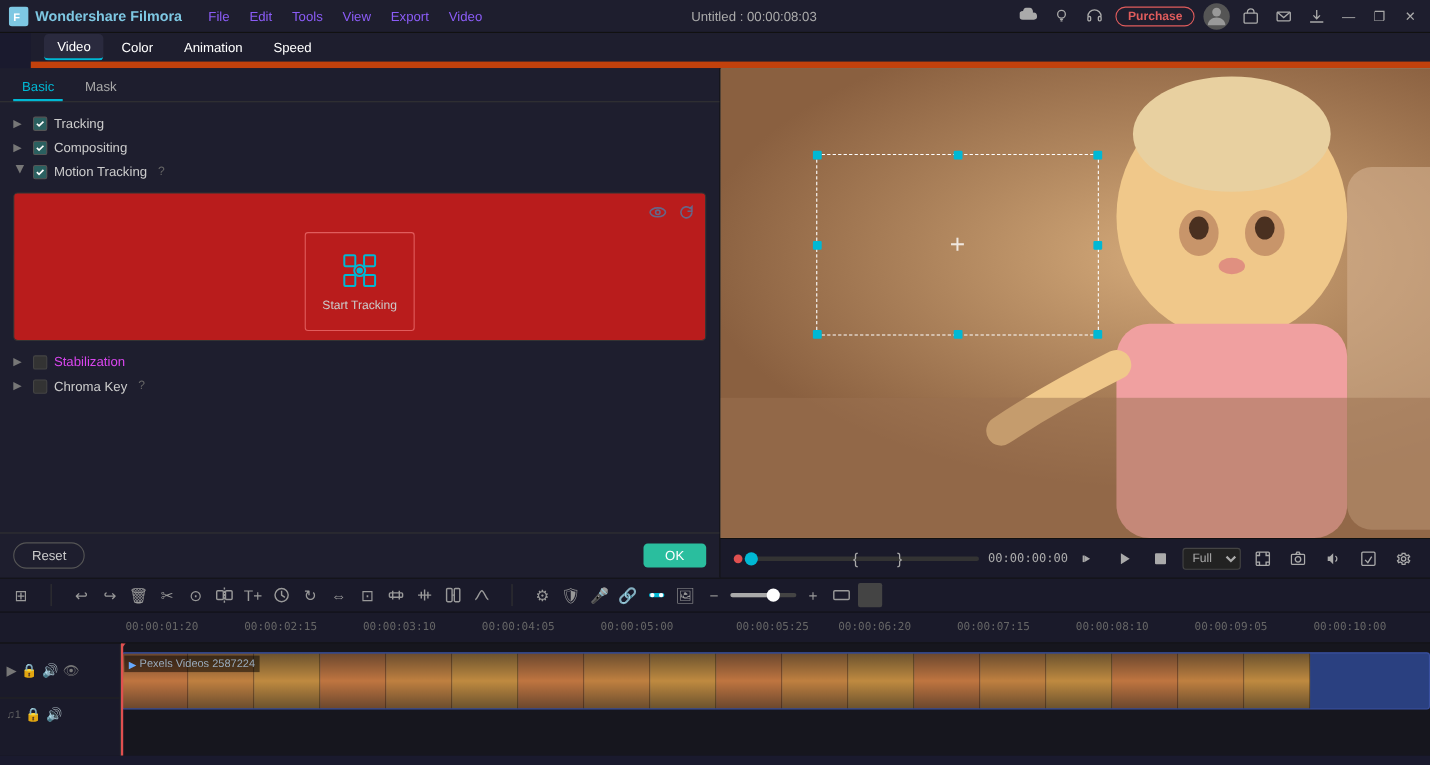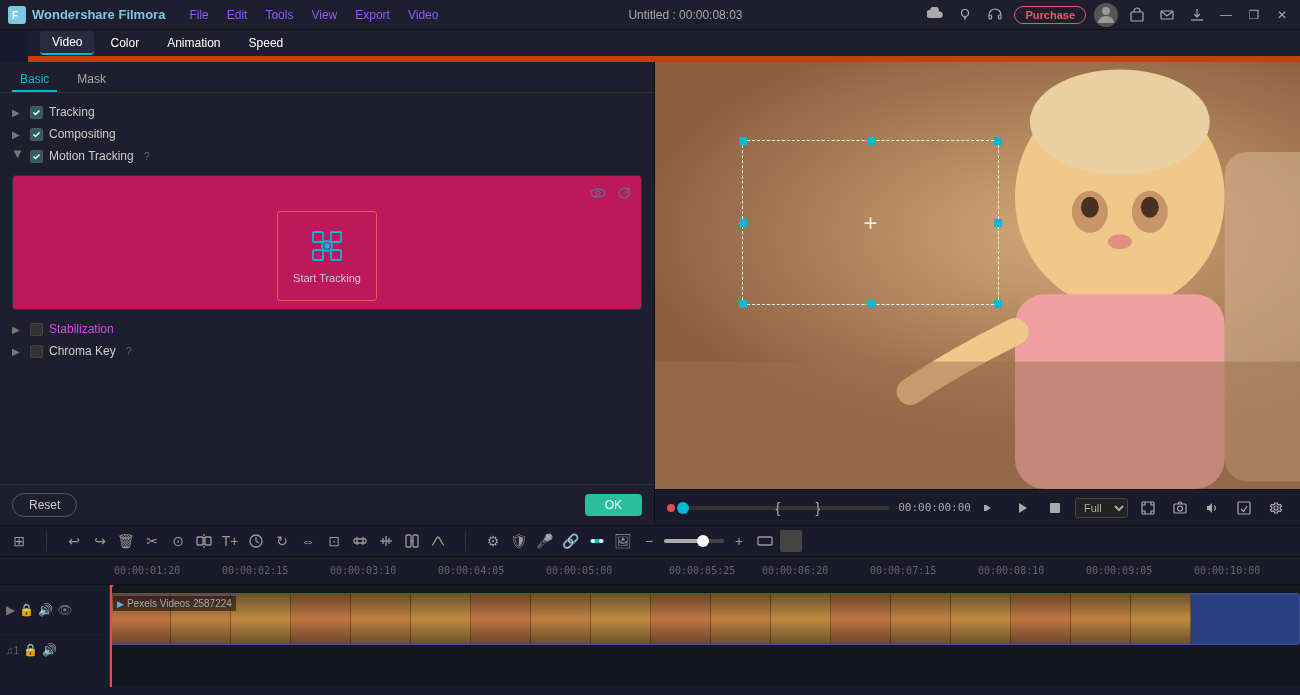--- a/index.html
+++ b/index.html
@@ -37,21 +37,21 @@
     .props-panel { flex: 1; overflow-y: auto; padding: 8px 0; }
     .prop-row { display: flex; align-items: center; gap: 6px; padding: 4px 12px; cursor: pointer; }
     .prop-arrow { color: #777; font-size: 10px; width: 12px; }
     .prop-check { width: 13px; height: 13px; border: 1px solid #555; background: #2a6060; display: flex; align-items: center; justify-content: center; border-radius: 2px; flex-shrink: 0; }
     .prop-check svg { width: 9px; height: 9px; }
     .prop-label { font-size: 12px; color: #ccc; }
     .prop-info { margin-left: 4px; color: #666; font-size: 11px; cursor: pointer; }
     .prop-check-disabled { width: 13px; height: 13px; border: 1px solid #444; background: #333; border-radius: 2px; flex-shrink: 0; }
 
     
-    .motion-track-section { margin: 8px 12px; background: #be185d; border: 1px solid #333; border-radius: 4px; padding: 8px; }
+    .motion-track-section { margin: 8px 12px; background: #b91c1c; border: 1px solid #333; border-radius: 4px; padding: 8px; }
     .track-icons { display: flex; justify-content: flex-end; gap: 8px; margin-bottom: 6px; }
     .track-icon { color: #666; cursor: pointer; font-size: 14px; }
     .start-tracking-btn { width: 100px; height: 90px; border: 1.5px solid #e05c5c; background: transparent; cursor: pointer; display: flex; flex-direction: column; align-items: center; justify-content: center; gap: 8px; border-radius: 3px; margin: 0 auto; }
     .start-tracking-btn svg { width: 36px; height: 36px; color: #00b8d4; }
     .start-tracking-btn span { color: #ccc; font-size: 11px; }
 
     
     .reset-ok-row { display: flex; align-items: center; justify-content: space-between; padding: 8px 12px; border-top: 1px solid #333; }
     .reset-btn { border: 1.5px solid #555; background: transparent; color: #ccc; padding: 4px 16px; border-radius: 12px; cursor: pointer; font-size: 12px; }
     .ok-btn { background: #2abe9e; border: none; color: #fff; padding: 4px 20px; border-radius: 4px; cursor: pointer; font-size: 12px; }

